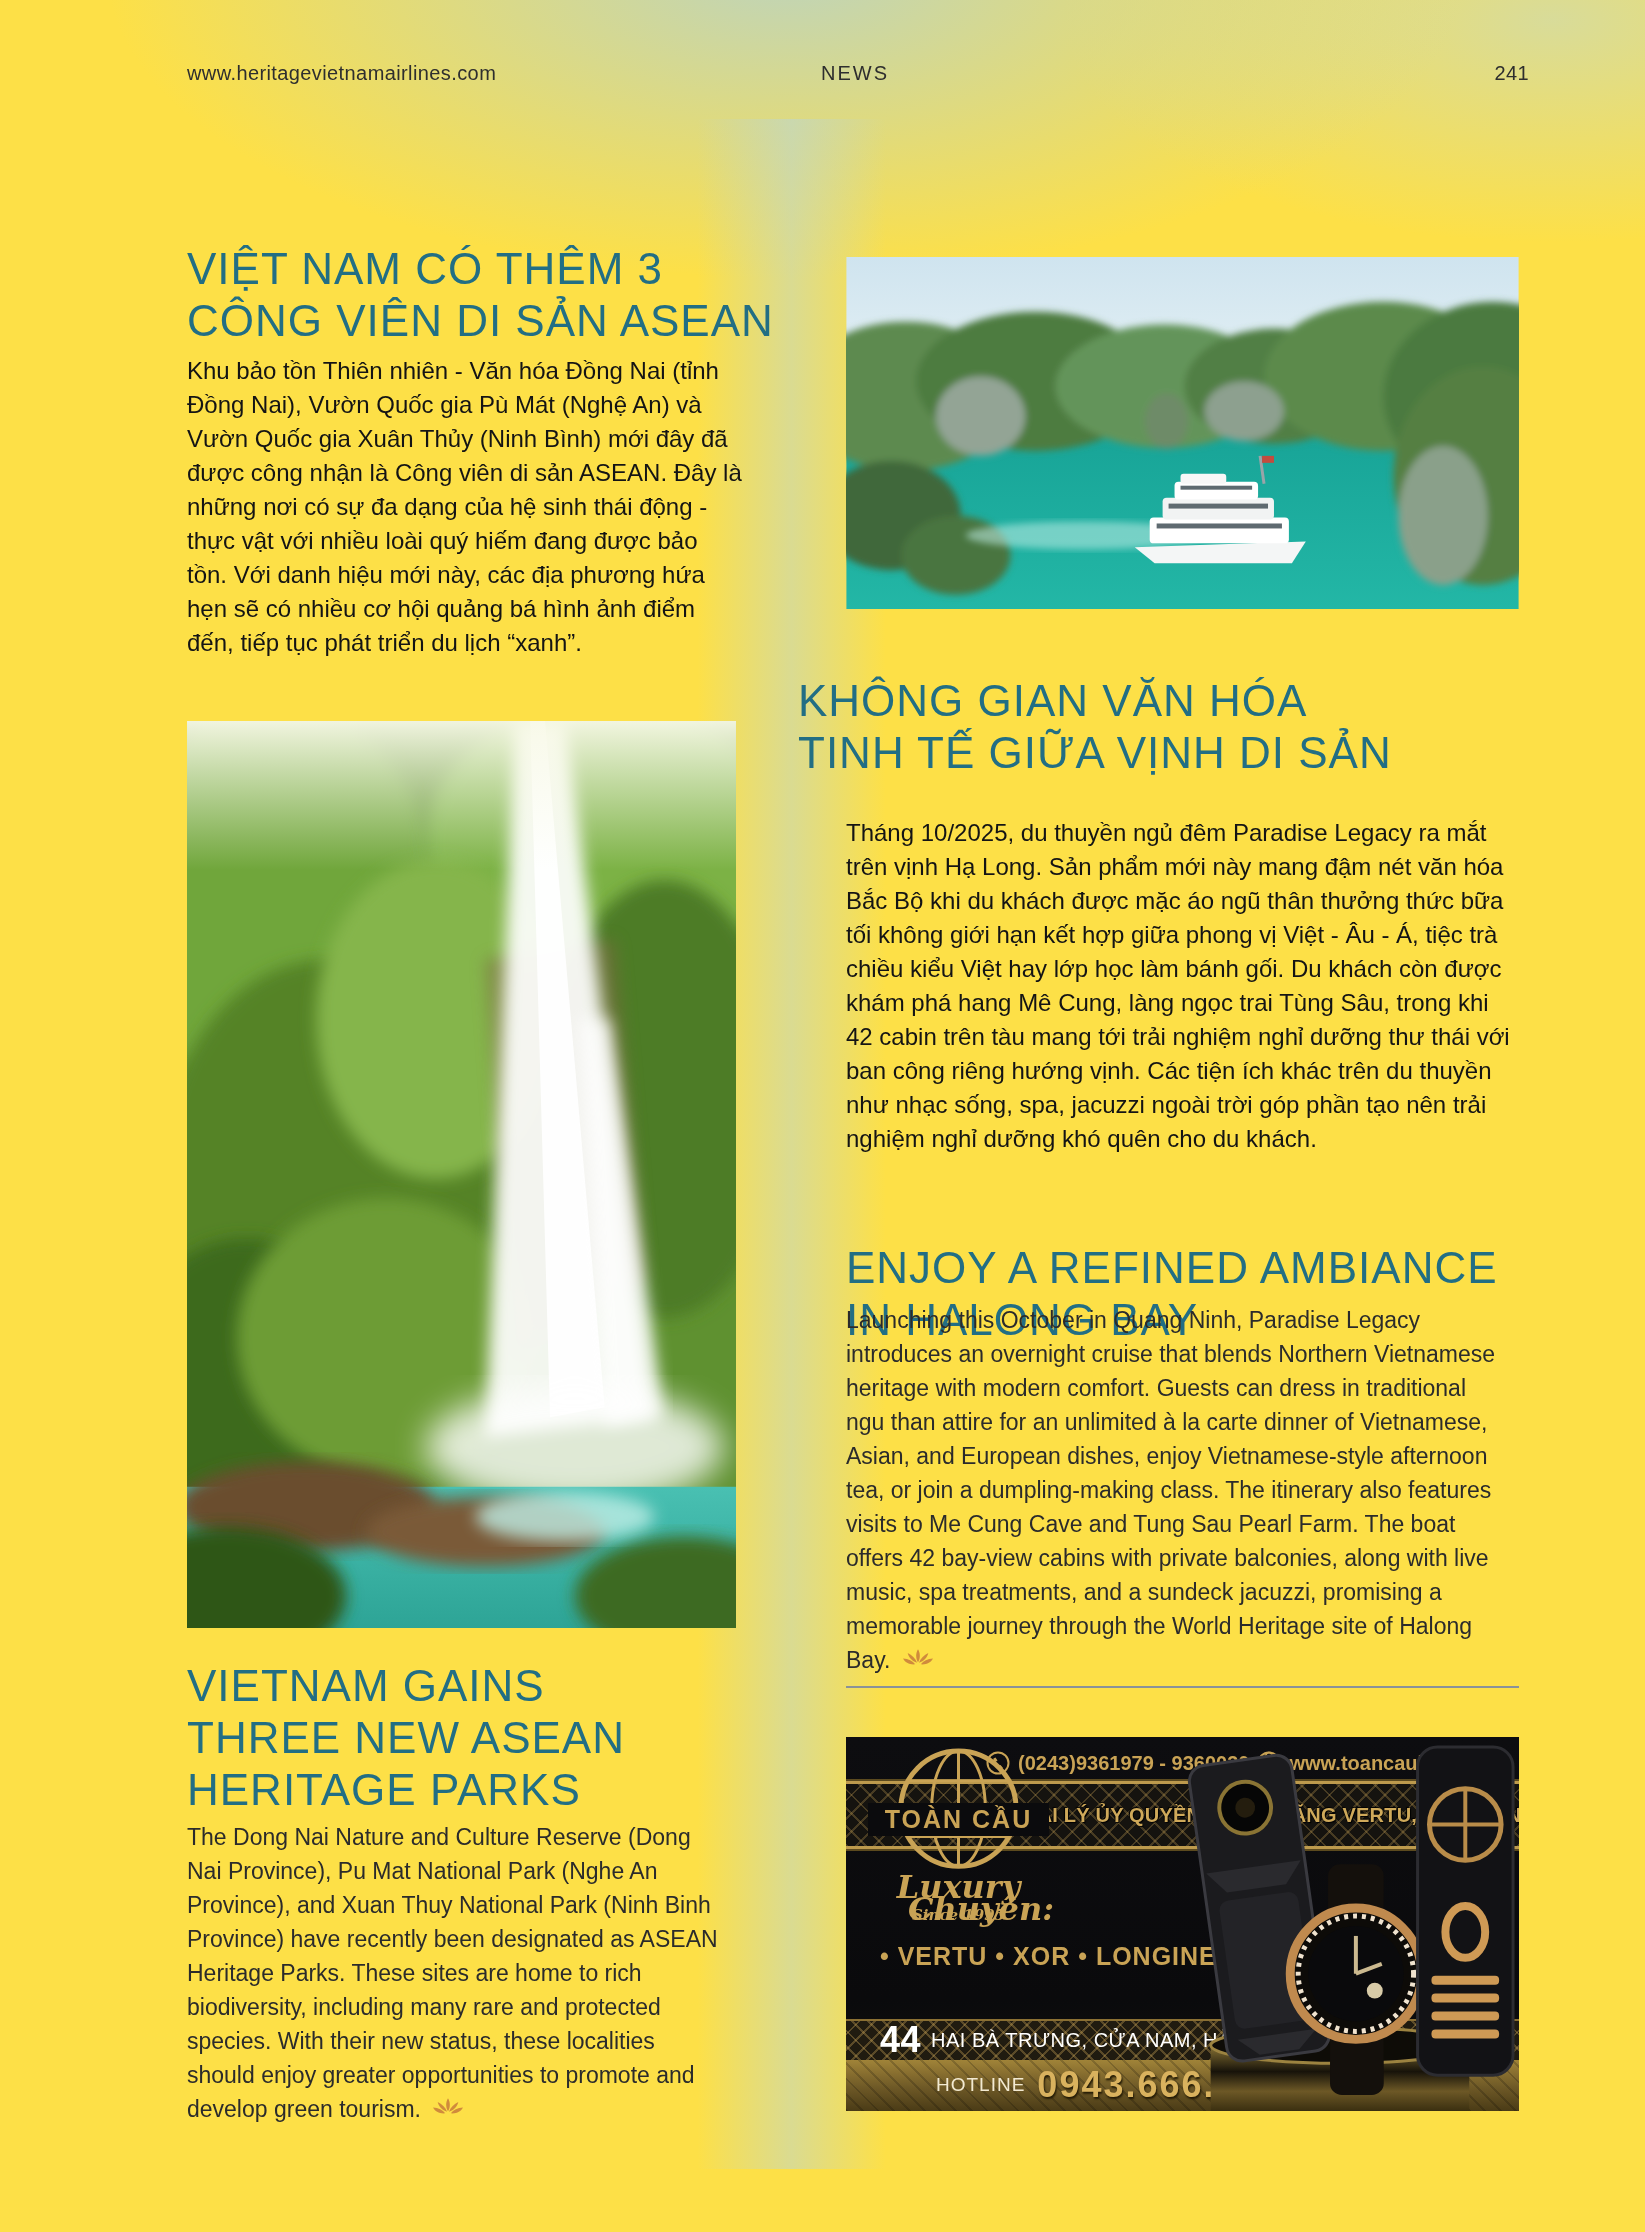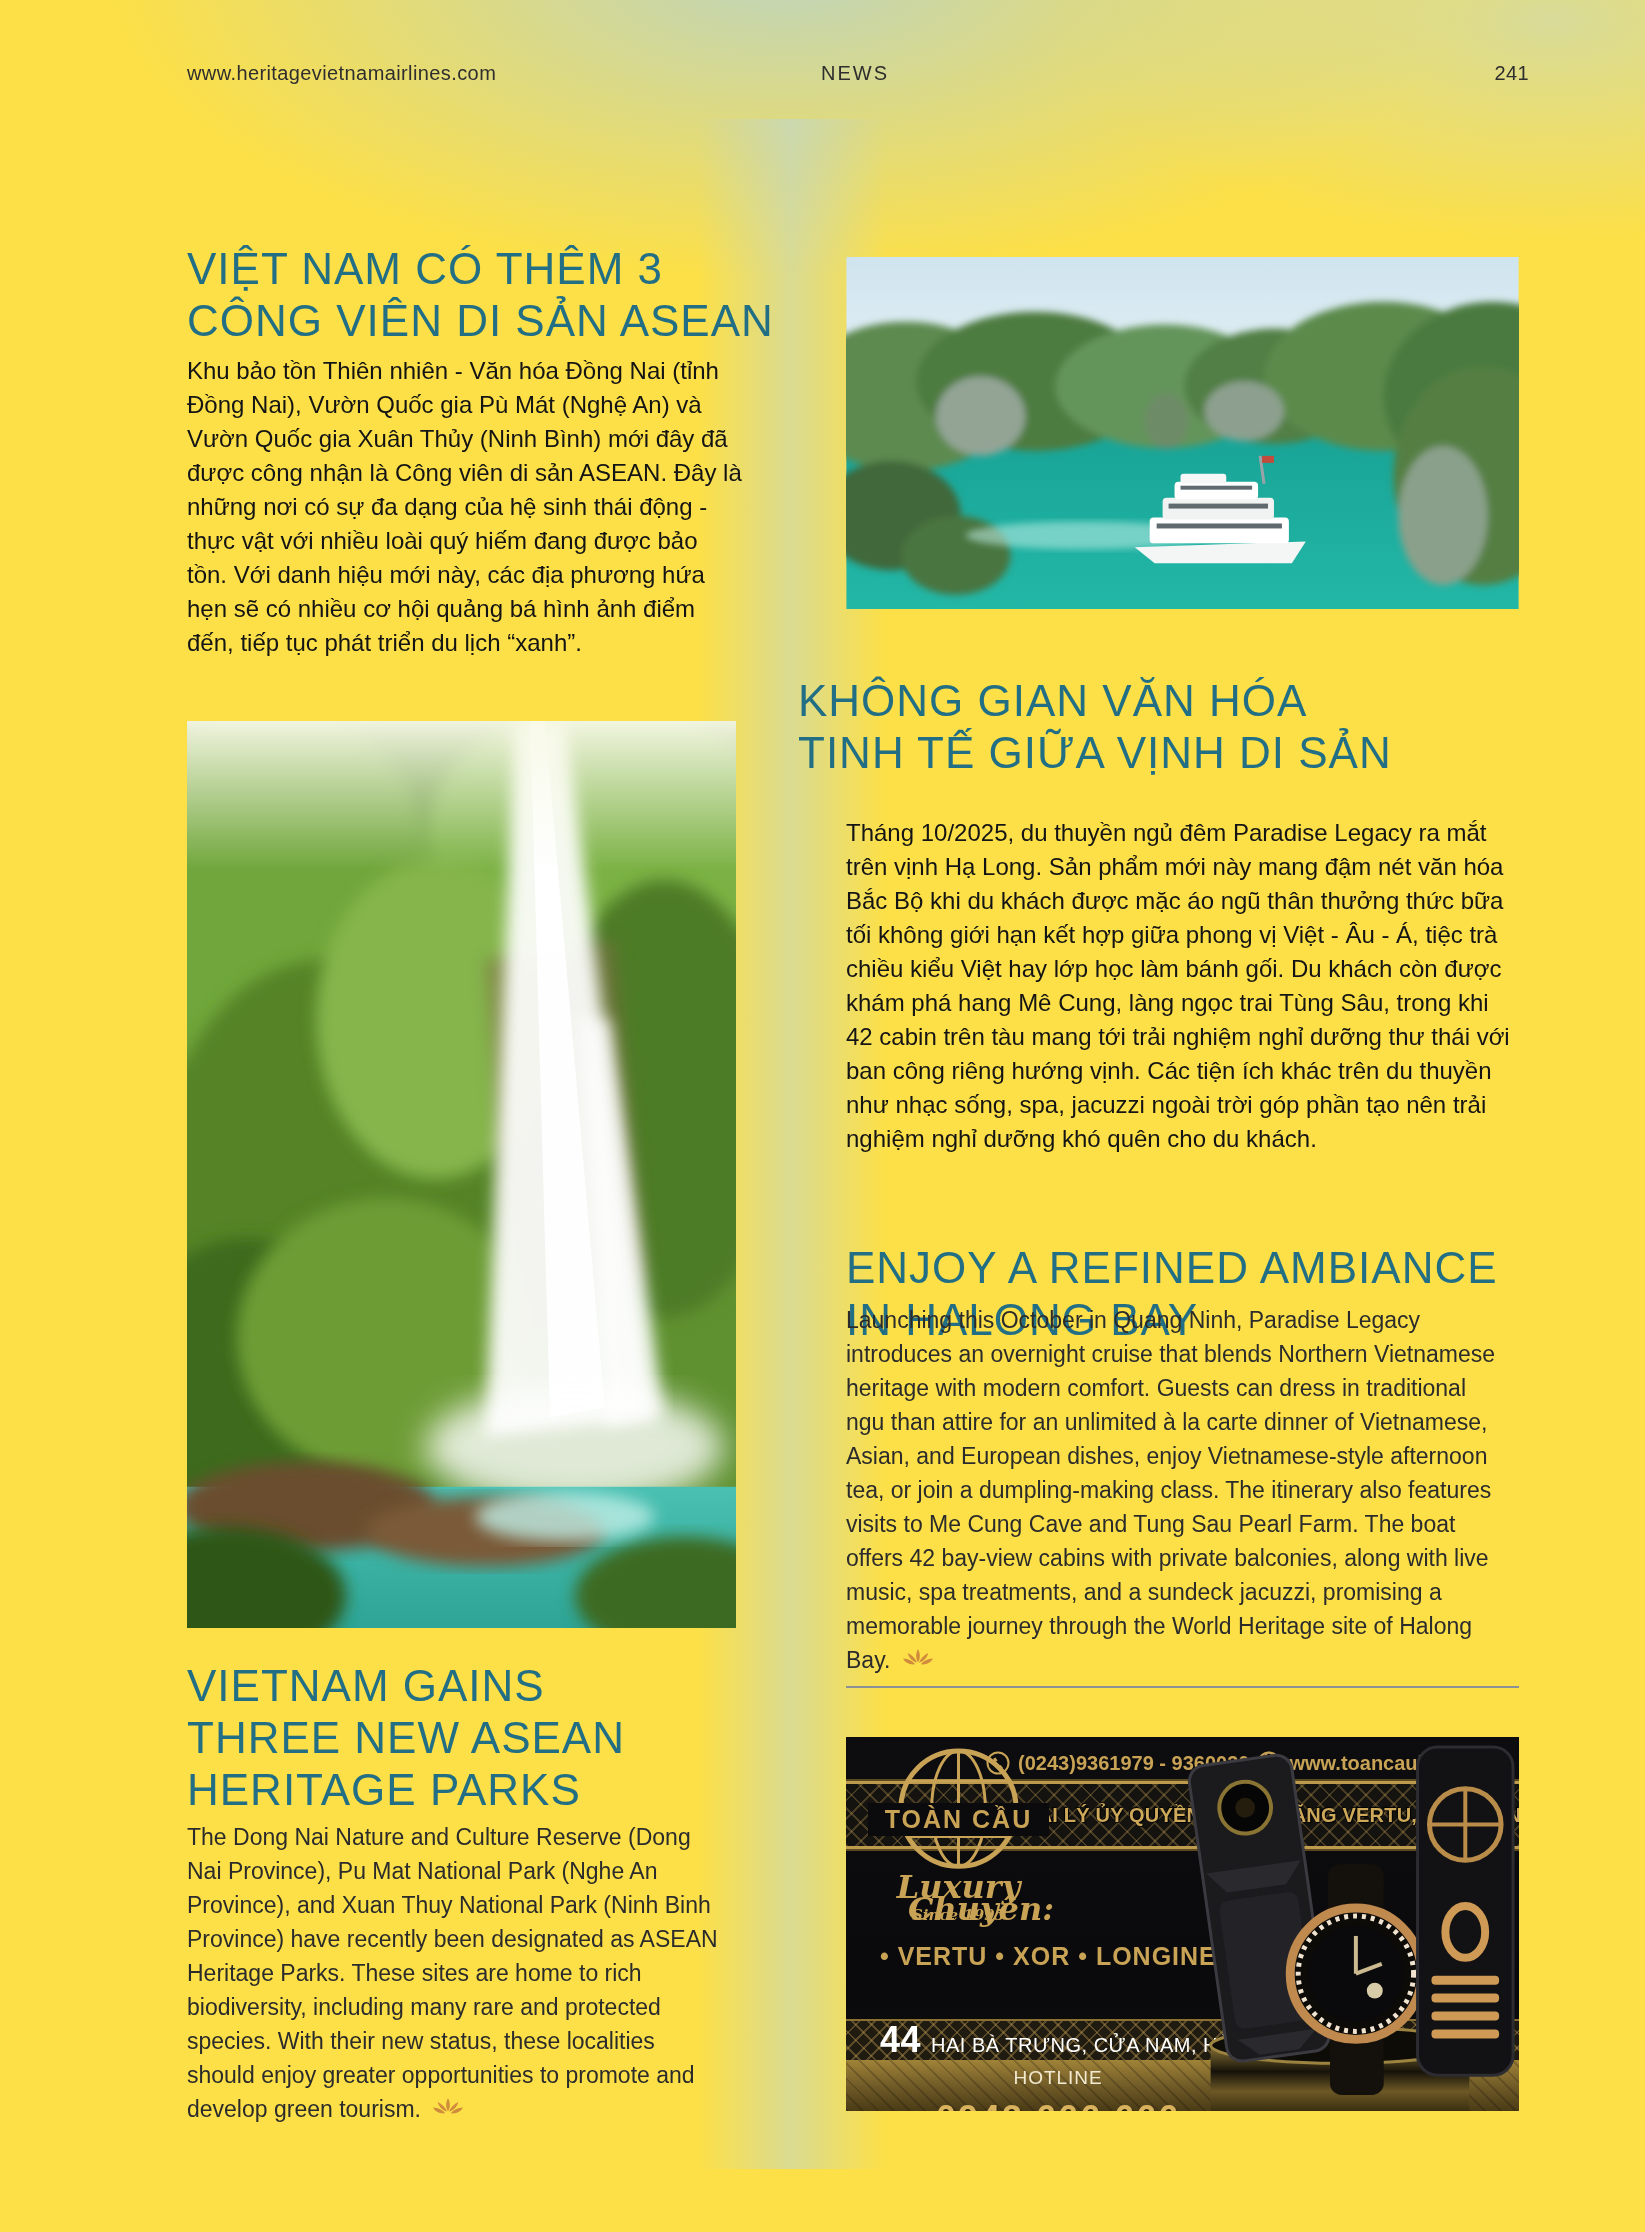--- a/index.html
+++ b/index.html
@@ -98,31 +98,31 @@
   .ad-bottom-band {
     position:absolute; left:0; top:282px; width:673px; height:42px;
     background:
       repeating-linear-gradient(45deg, rgba(201,163,85,0.35) 0 2px, rgba(201,163,85,0) 2px 11px),
       repeating-linear-gradient(-45deg, rgba(201,163,85,0.35) 0 2px, rgba(201,163,85,0) 2px 11px),
       #201b10;
     border-top:2px solid #8a6f33;
   }
   .ad-address {
     position:absolute; left:34px; top:286px; color:#ffffff; white-space:nowrap;
-    font-size:20px; letter-spacing:0.5px; display:flex; align-items:flex-end; gap:10px;
+    font-size:20px; letter-spacing:0.5px; display:flex; align-items:center; gap:10px;
   }
   .ad-address .num { font-size:36px; font-weight:bold; line-height:34px; }
   .ad-gold-band {
     position:absolute; left:0; top:323px; width:673px; height:51px;
     background:
       repeating-linear-gradient(45deg, rgba(0,0,0,0.18) 0 2px, rgba(0,0,0,0) 2px 11px),
       linear-gradient(180deg,#a08338 0%, #6d5826 55%, #4a3b16 100%);
   }
   .ad-hotline {
-    position:absolute; left:90px; top:330px; display:flex; align-items:center; gap:12px; white-space:nowrap;flex-direction:column;
+    position:absolute; left:90px; top:330px; display:flex; align-items:center; gap:12px; white-space:nowrap;
   }
   .ad-hotline .label { color:#f3ead2; font-size:19px; letter-spacing:1px; }
   .ad-hotline .number {
     color:#d9b25e; font-size:36px; font-weight:bold; letter-spacing:2px; line-height:36px;
     text-shadow:1px 2px 2px #241b05;
   }
   .ad-products { position:absolute; right:0; top:0; }
 </style>
 </head>
 <body>

